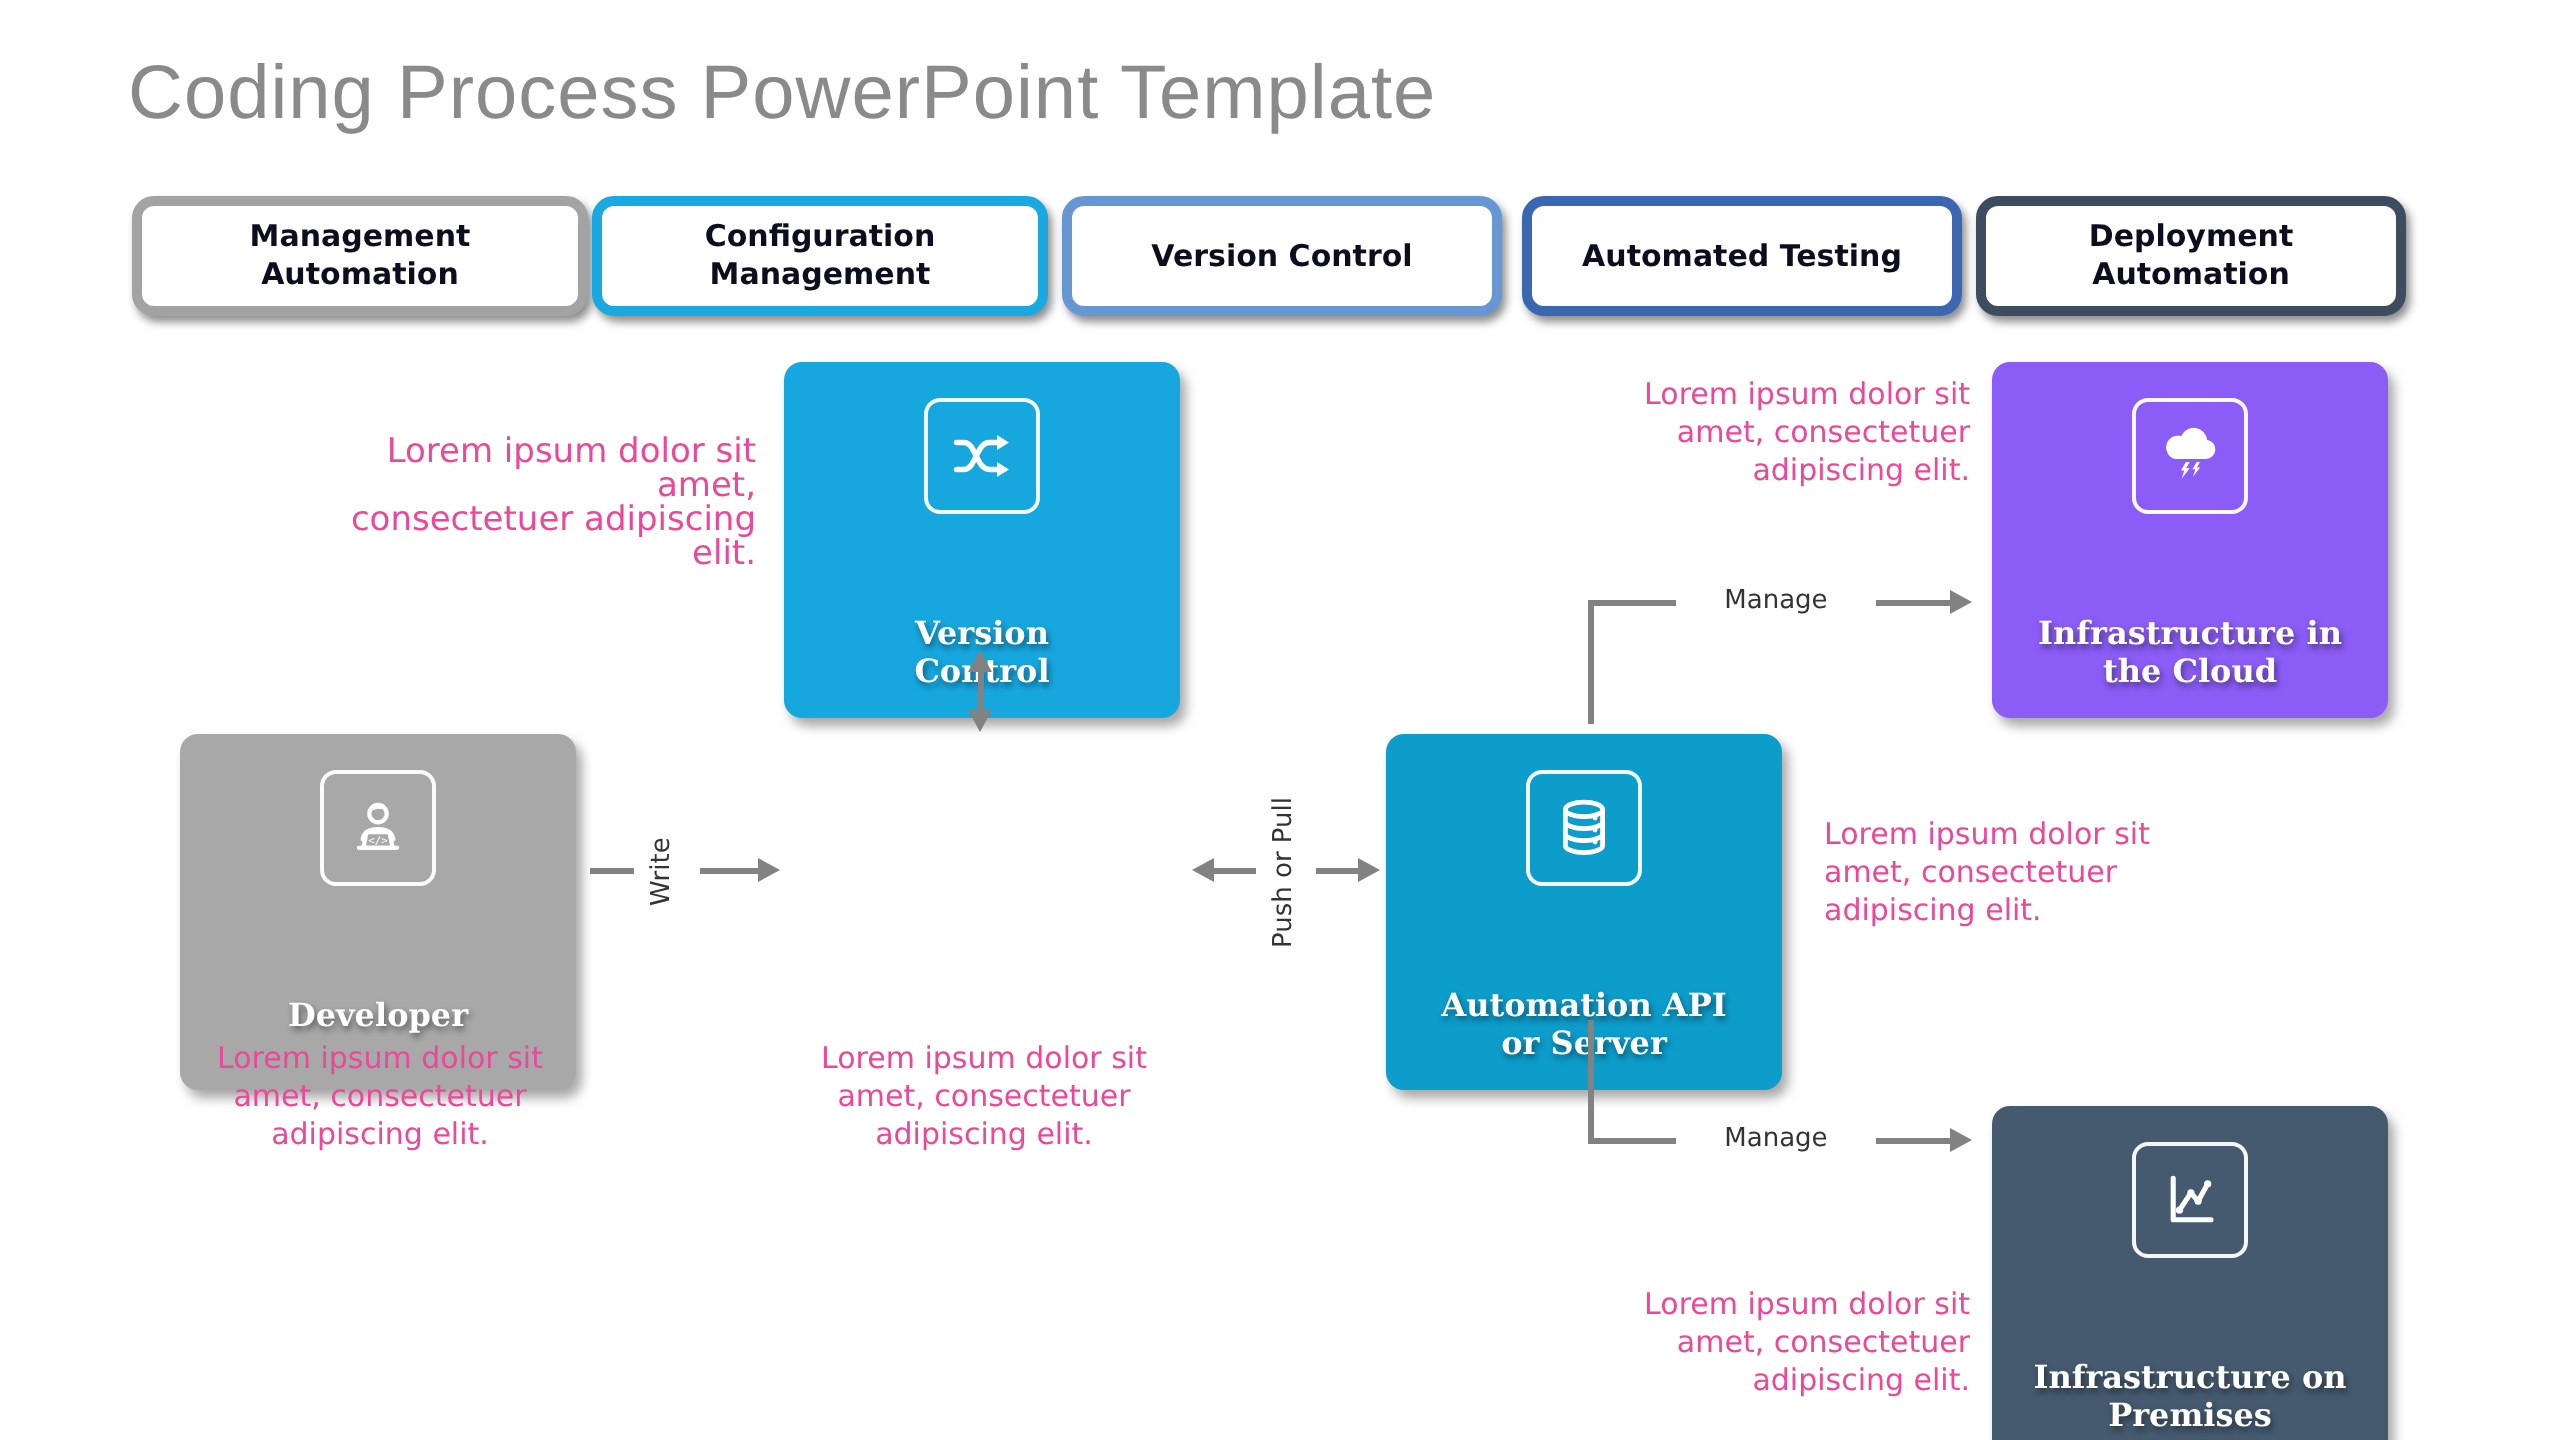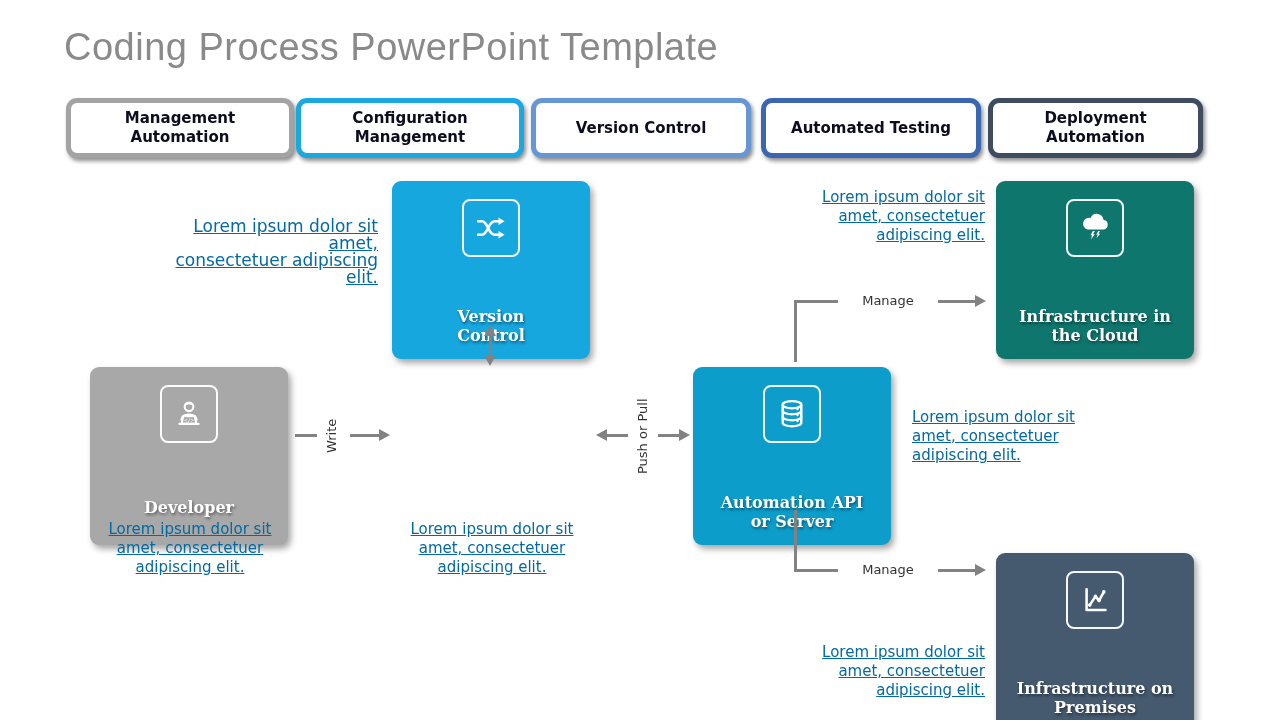--- a/index.html
+++ b/index.html
@@ -44,21 +44,21 @@
     position:absolute; left:0; right:0; bottom:14px; text-align:center;
     font-family:"DejaVu Serif", serif; font-weight:bold; font-size:16px;
     line-height:19px; color:#ffffff; white-space:pre-line;
     text-shadow:1px 2px 3px rgba(0,0,0,0.45);
   }
   .node--single .node-label { bottom:28px;margin-top:12px; }
   .n-vc   { left:392px; top:181px; background:#17a7df; }
   .n-dev  { left:90px;  top:367px; background:#a8a8a8; }
   .n-ic   { left:392px; top:367px; background:#5b92cf; }
   .n-api  { left:693px; top:367px; background:#0d9dcb; }
-  .n-cld  { left:996px; top:181px; background:#0f766e; }
+  .n-cld  { left:996px; top:181px; background:#8b5cf6; }
   .n-prem { left:996px; top:553px; background:#455a6f; }
   
   .hline { position:absolute; height:3px; background:#828282; }
   .vline { position:absolute; width:3px;  background:#828282; }
   .arr-r { position:absolute; width:0; height:0;
            border-top:6px solid transparent; border-bottom:6px solid transparent;
            border-left:11px solid #828282; }
   .arr-l { position:absolute; width:0; height:0;
            border-top:6px solid transparent; border-bottom:6px solid transparent;
            border-right:11px solid #828282; }
@@ -70,23 +70,22 @@
            border-top:11px solid #828282; }
   .flow-label {
     position:absolute; font-size:13px; color:#333333; text-align:center;
   }
   .v-text {
     writing-mode:vertical-rl; transform:rotate(180deg);
     display:flex; align-items:center; justify-content:center;
   }
   
   .note {
-    position:absolute; font-size:15px; line-height:19px; color:#0369a1;
+    position:absolute; font-size:15px; line-height:19px; color:#ec4899;
     white-space:pre-line;
-    text-decoration:underline;
   }
   .note--small { font-size:17px; line-height:17px; }
   .ta-r { text-align:right; } .ta-c { text-align:center; } .ta-l { text-align:left; }
   svg { display:block; }
 </style>
 </head>
 <body>
 
 <div id="canvas">
 

